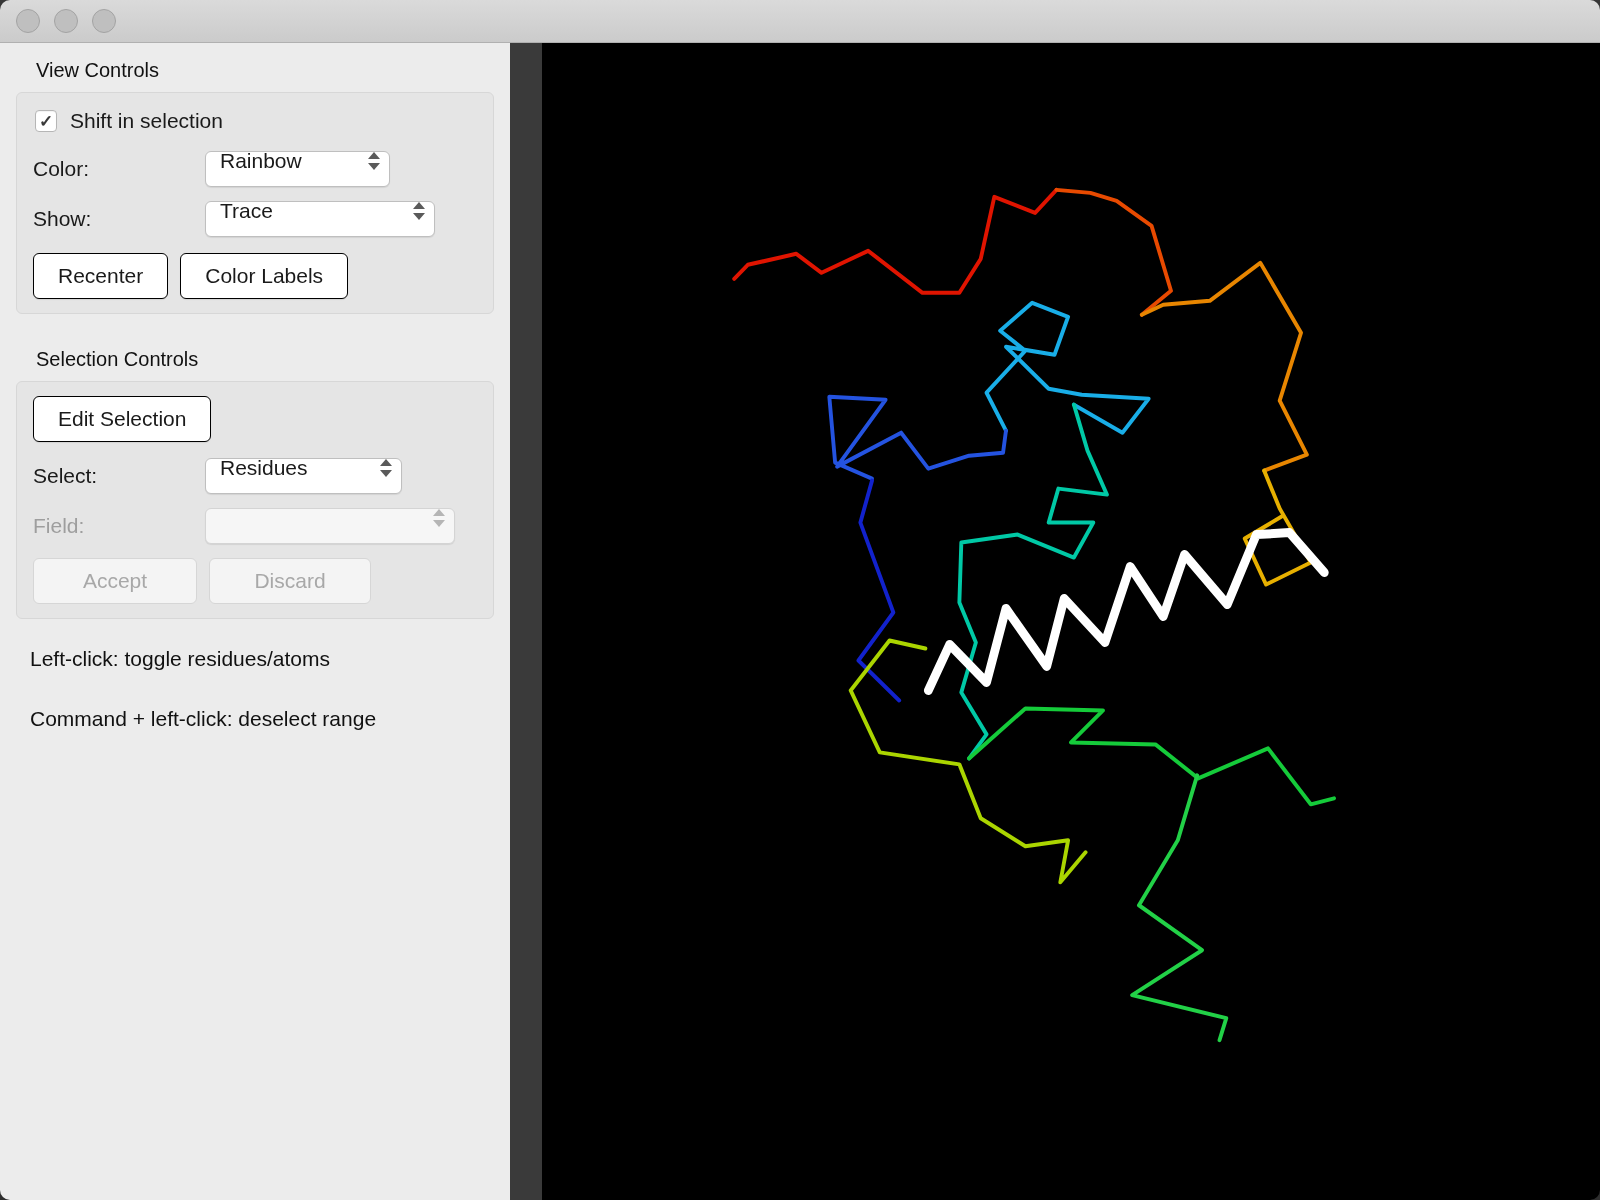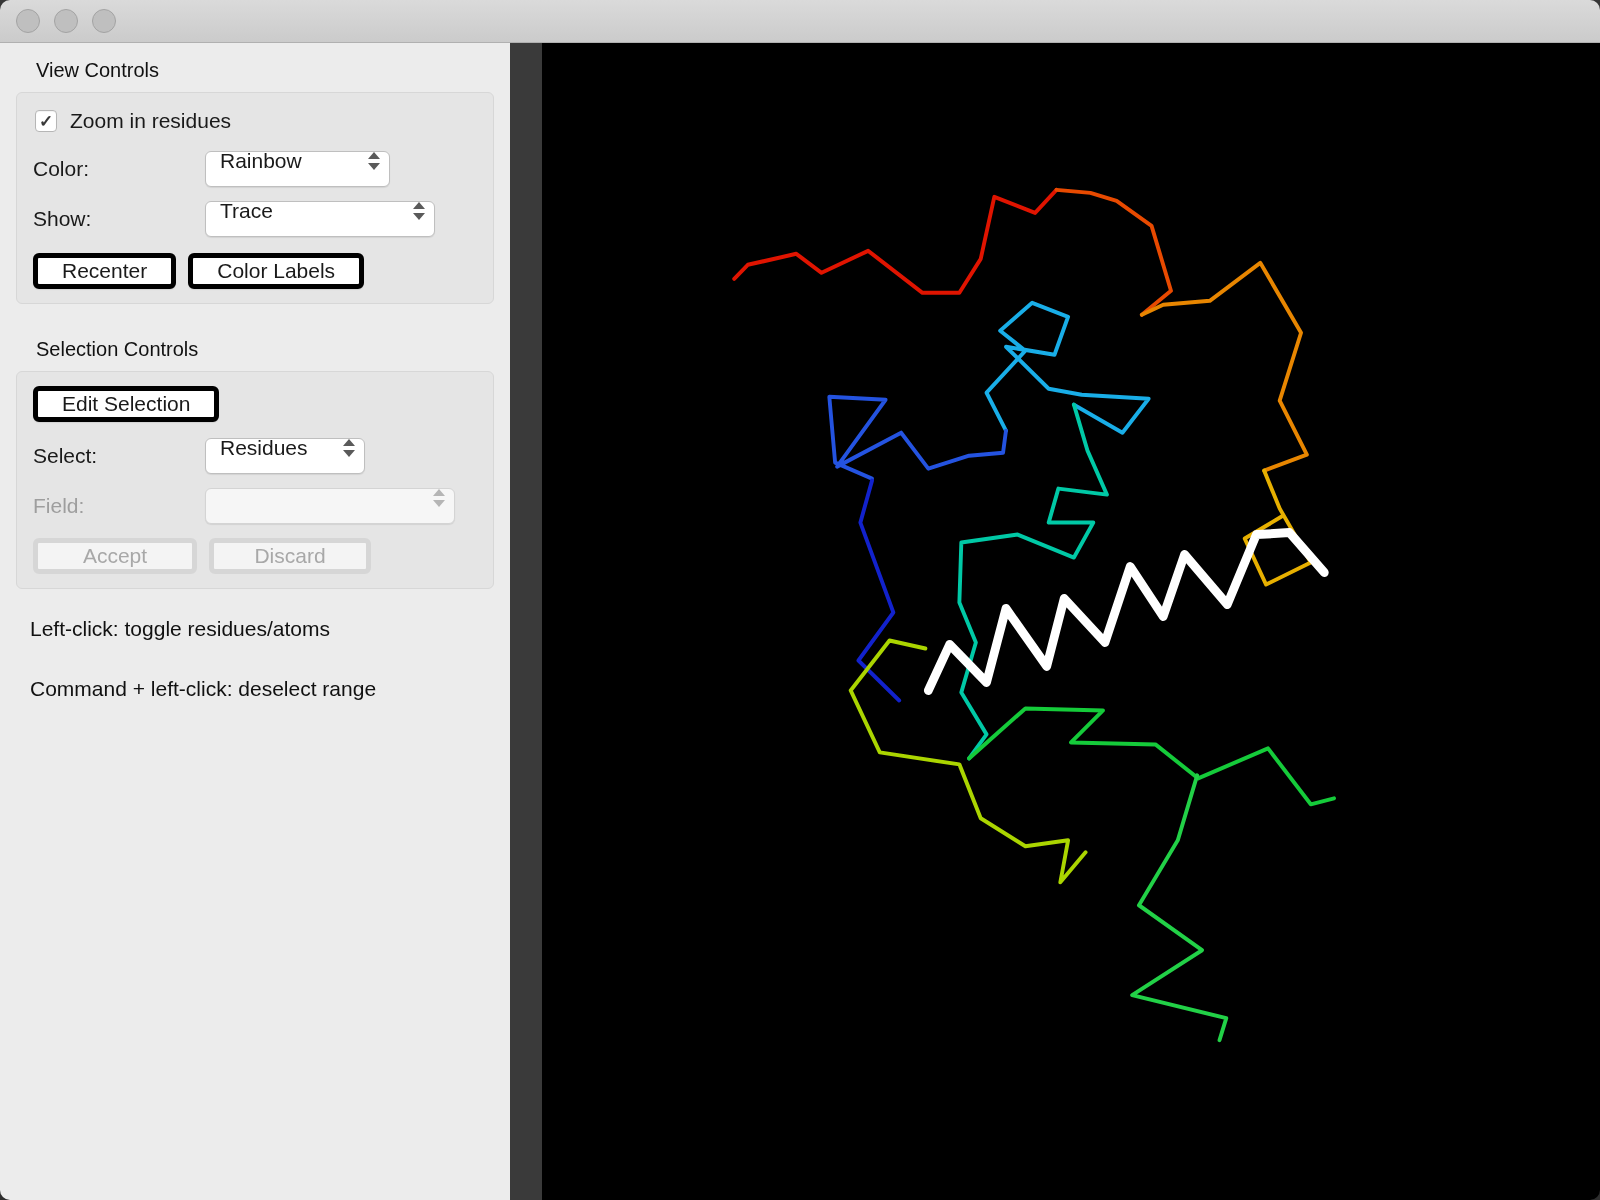--- a/index.html
+++ b/index.html
@@ -61,32 +61,32 @@
     cursor:default;
   }
   .popup.disabled { background:#f6f6f6; border-color:#d4d4d4; color:#a8a8a8; }
   .chevrons { display:flex; flex-direction:column; align-items:center; gap:4px; }
   .chev-up   { width:0; height:0; border-left:6px solid transparent; border-right:6px solid transparent; border-bottom:7px solid #5a5a5a; }
   .chev-down { width:0; height:0; border-left:6px solid transparent; border-right:6px solid transparent; border-top:7px solid #5a5a5a; }
   .popup.disabled .chev-up   { border-bottom-color:#b5b5b5; }
   .popup.disabled .chev-down { border-top-color:#b5b5b5; }
 
   .btn {
-    height:36px; background:#ffffff; color:#1a1a1a;
-    border:5px solid #000000; border-radius:6px;
+    height:46px; background:#ffffff; color:#1a1a1a;
+    border:1px solid #000000; border-radius:6px;
     font-family:"Liberation Sans", sans-serif; font-size:21px;
     padding:6px 24px; box-shadow:0 1px 1px rgba(0,0,0,.08);
     display:inline-flex; align-items:center; justify-content:center; box-sizing:border-box;
   }
   .btn.disabled { color:#a8a8a8; background:#f4f4f4; border-color:#d6d6d6; box-shadow:none; }
   .btn-row { display:flex; gap:12px; margin-top:16px; }
 
   .w-rainbow  { width:185px; }
   .w-trace    { width:230px; }
-  .w-residues { width:160px; }
+  .w-residues { width:197px; }
   .w-field    { width:250px; }
   .w-accept   { min-width:164px; }
   .w-discard  { min-width:162px; }
 
   .help-block { margin:28px 0 0 14px; }
   .help-line { font-size:21px; color:#111; margin-bottom:36px; }
 </style>
 </head>
 <body>
 
@@ -102,21 +102,21 @@
 
     <div class="sidebar">
 
       <div class="section-heading">View Controls</div>
 
       <div class="groupbox">
         <div class="checkbox-row">
           <span class="checkbox">
             <span>✓</span>
           </span>
-          <span class="ctl-label">Zoom in residues</span>
+          <span class="ctl-label">Shift in selection</span>
         </div>
 
         <div class="form-row">
           <span class="ctl-label">Color:</span>
           <div class="popup w-rainbow">
             <span>Rainbow</span>
             <span class="chevrons">
               <span class="chev-up"></span>
                 <span class="chev-down"></span>
             </span>

